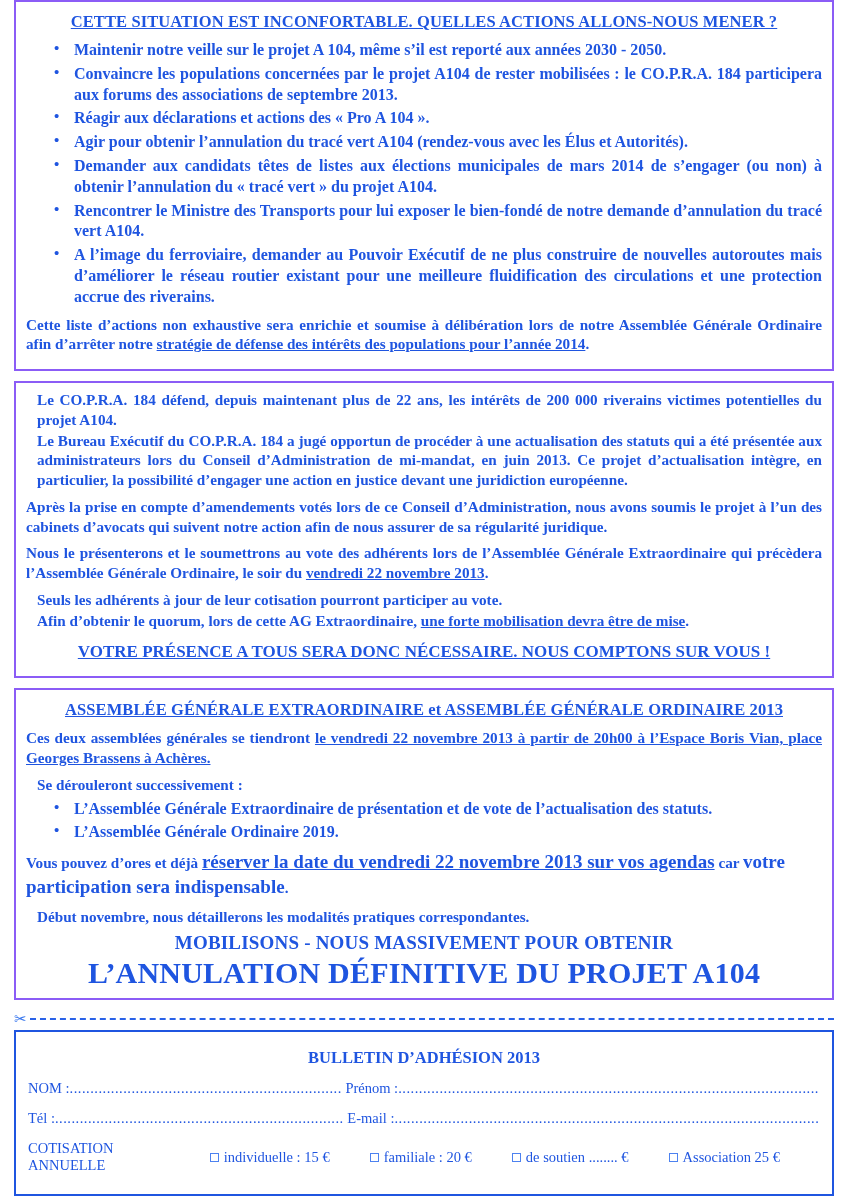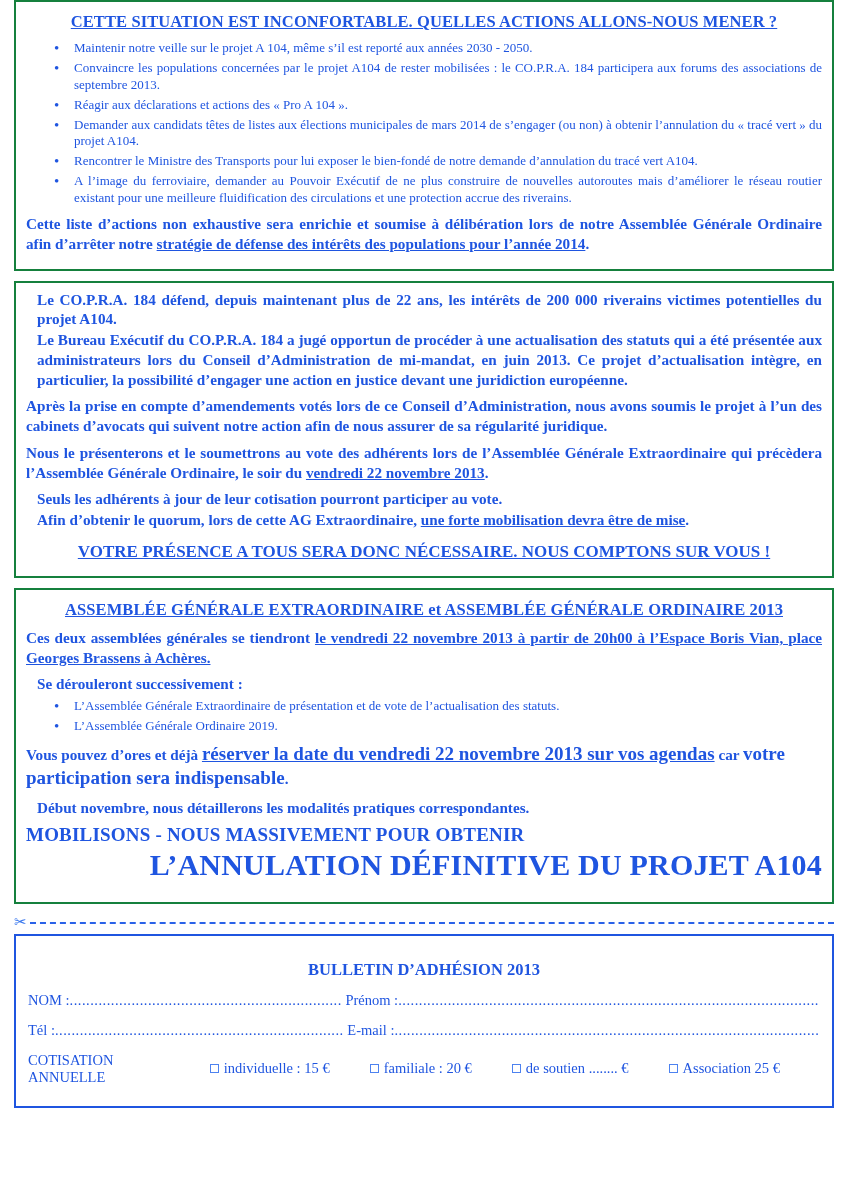--- a/index.html
+++ b/index.html
@@ -16,21 +16,21 @@
   }
   .page {
     position: relative;
     width: 848px;
     height: 1200px;
     box-sizing: border-box;
     padding: 0;
   }
 
   .box {
-    border: 2px solid #15803d;
+    border: 2px solid #8b5cf6;
     box-sizing: border-box;
     margin: 0 14px 10px 14px;
     padding: 6px 10px 8px 10px;
   }
 
   .sec-title {
     text-align: center;
     font-weight: bold;
     text-decoration: underline;
     font-size: 16.5px;
@@ -48,49 +48,49 @@
   p.body.nojust { text-align: left; }
   p.tight { margin: 1px 0 1px 11px; }
 
   ul.bullets {
     margin: 4px 0 4px 0;
     padding-left: 46px;
     list-style: none;
   }
   ul.bullets li {
     position: relative;
-    font-weight: normal;
-    font-size: 13px;
+    font-weight: bold;
+    font-size: 16px;
     line-height: 1.30;
     text-align: justify;
     margin-bottom: 3px;
     padding-left: 2px;
   }
   ul.bullets li::before {
     content: "\2022";
     position: absolute;
     left: -18px;
     top: -1px;
     font-size: 15px;
   }
 
   u, .u { text-decoration: underline; }
 
   .big-call {
-    text-align: left;
+    text-align: center;
     font-weight: bold;
     font-size: 19px;
     margin: 6px 0 2px 0;
     letter-spacing: 0.2px;
   }
   .huge-call {
-    text-align: right;
+    text-align: center;
     font-weight: bold;
     font-size: 30px;
-    margin: 0 0 12px 0;
+    margin: 0 0 0 0;
     letter-spacing: 0.2px;
   }
   .bigger-inline {
     font-size: 19px;
     font-weight: bold;
   }
 
   .presence-line {
     text-align: center;
     font-weight: bold;
@@ -123,21 +123,21 @@
   .bulletin {
     border: 2px solid #1f55e0;
     box-sizing: border-box;
     margin: 0 14px 0 14px;
     padding: 8px 12px 10px 12px;
   }
   .bulletin-title {
     text-align: center;
     font-weight: bold;
     font-size: 16.5px;
-    margin: 16px 0 12px 0;
+    margin: 8px 0 12px 0;
   }
   .field-row {
     font-size: 14.5px;
     margin: 0 0 13px 0;
     white-space: nowrap;
     overflow: hidden;
   }
   .dots { letter-spacing: 0.5px; }
 
   .cotis-row {
@@ -167,20 +167,21 @@
 
 <div class="page">
 
   <div class="box">
     <div class="sec-title">CETTE SITUATION EST INCONFORTABLE. QUELLES ACTIONS ALLONS-NOUS MENER ?</div>
 
     <ul class="bullets">
       <li>Maintenir notre veille sur le projet A 104, même s’il est reporté aux années 2030 - 2050.</li>
       <li>Convaincre les populations concernées par le projet A104 de rester mobilisées : le CO.P.R.A. 184 participera aux forums des associations de septembre 2013.</li>
       <li>Réagir aux déclarations et actions des  « Pro A 104 ».</li>
+      <li>Agir pour obtenir l’annulation du tracé vert A104 (rendez-vous avec les Élus et Autorités).</li>
       <li>Demander aux candidats têtes de listes aux élections municipales de mars 2014 de s’engager (ou non) à obtenir l’annulation du « tracé vert » du projet A104.</li>
       <li>Rencontrer le Ministre des Transports pour lui exposer le bien-fondé de notre demande d’annulation du tracé vert A104.</li>
       <li>A l’image du ferroviaire, demander au Pouvoir Exécutif  de ne plus construire de nouvelles autoroutes mais d’améliorer le réseau routier existant pour une meilleure fluidification des circulations et une protection accrue des riverains.</li>
     </ul>
 
     <p class="body"><span>Cette liste d’actions non exhaustive sera enrichie et soumise à délibération lors de notre Assemblée Générale Ordinaire afin d’arrêter notre </span><u>stratégie de défense des intérêts des populations pour l’année 2014</u><span>.</span></p>
   </div>
 
   <div class="box">
 

